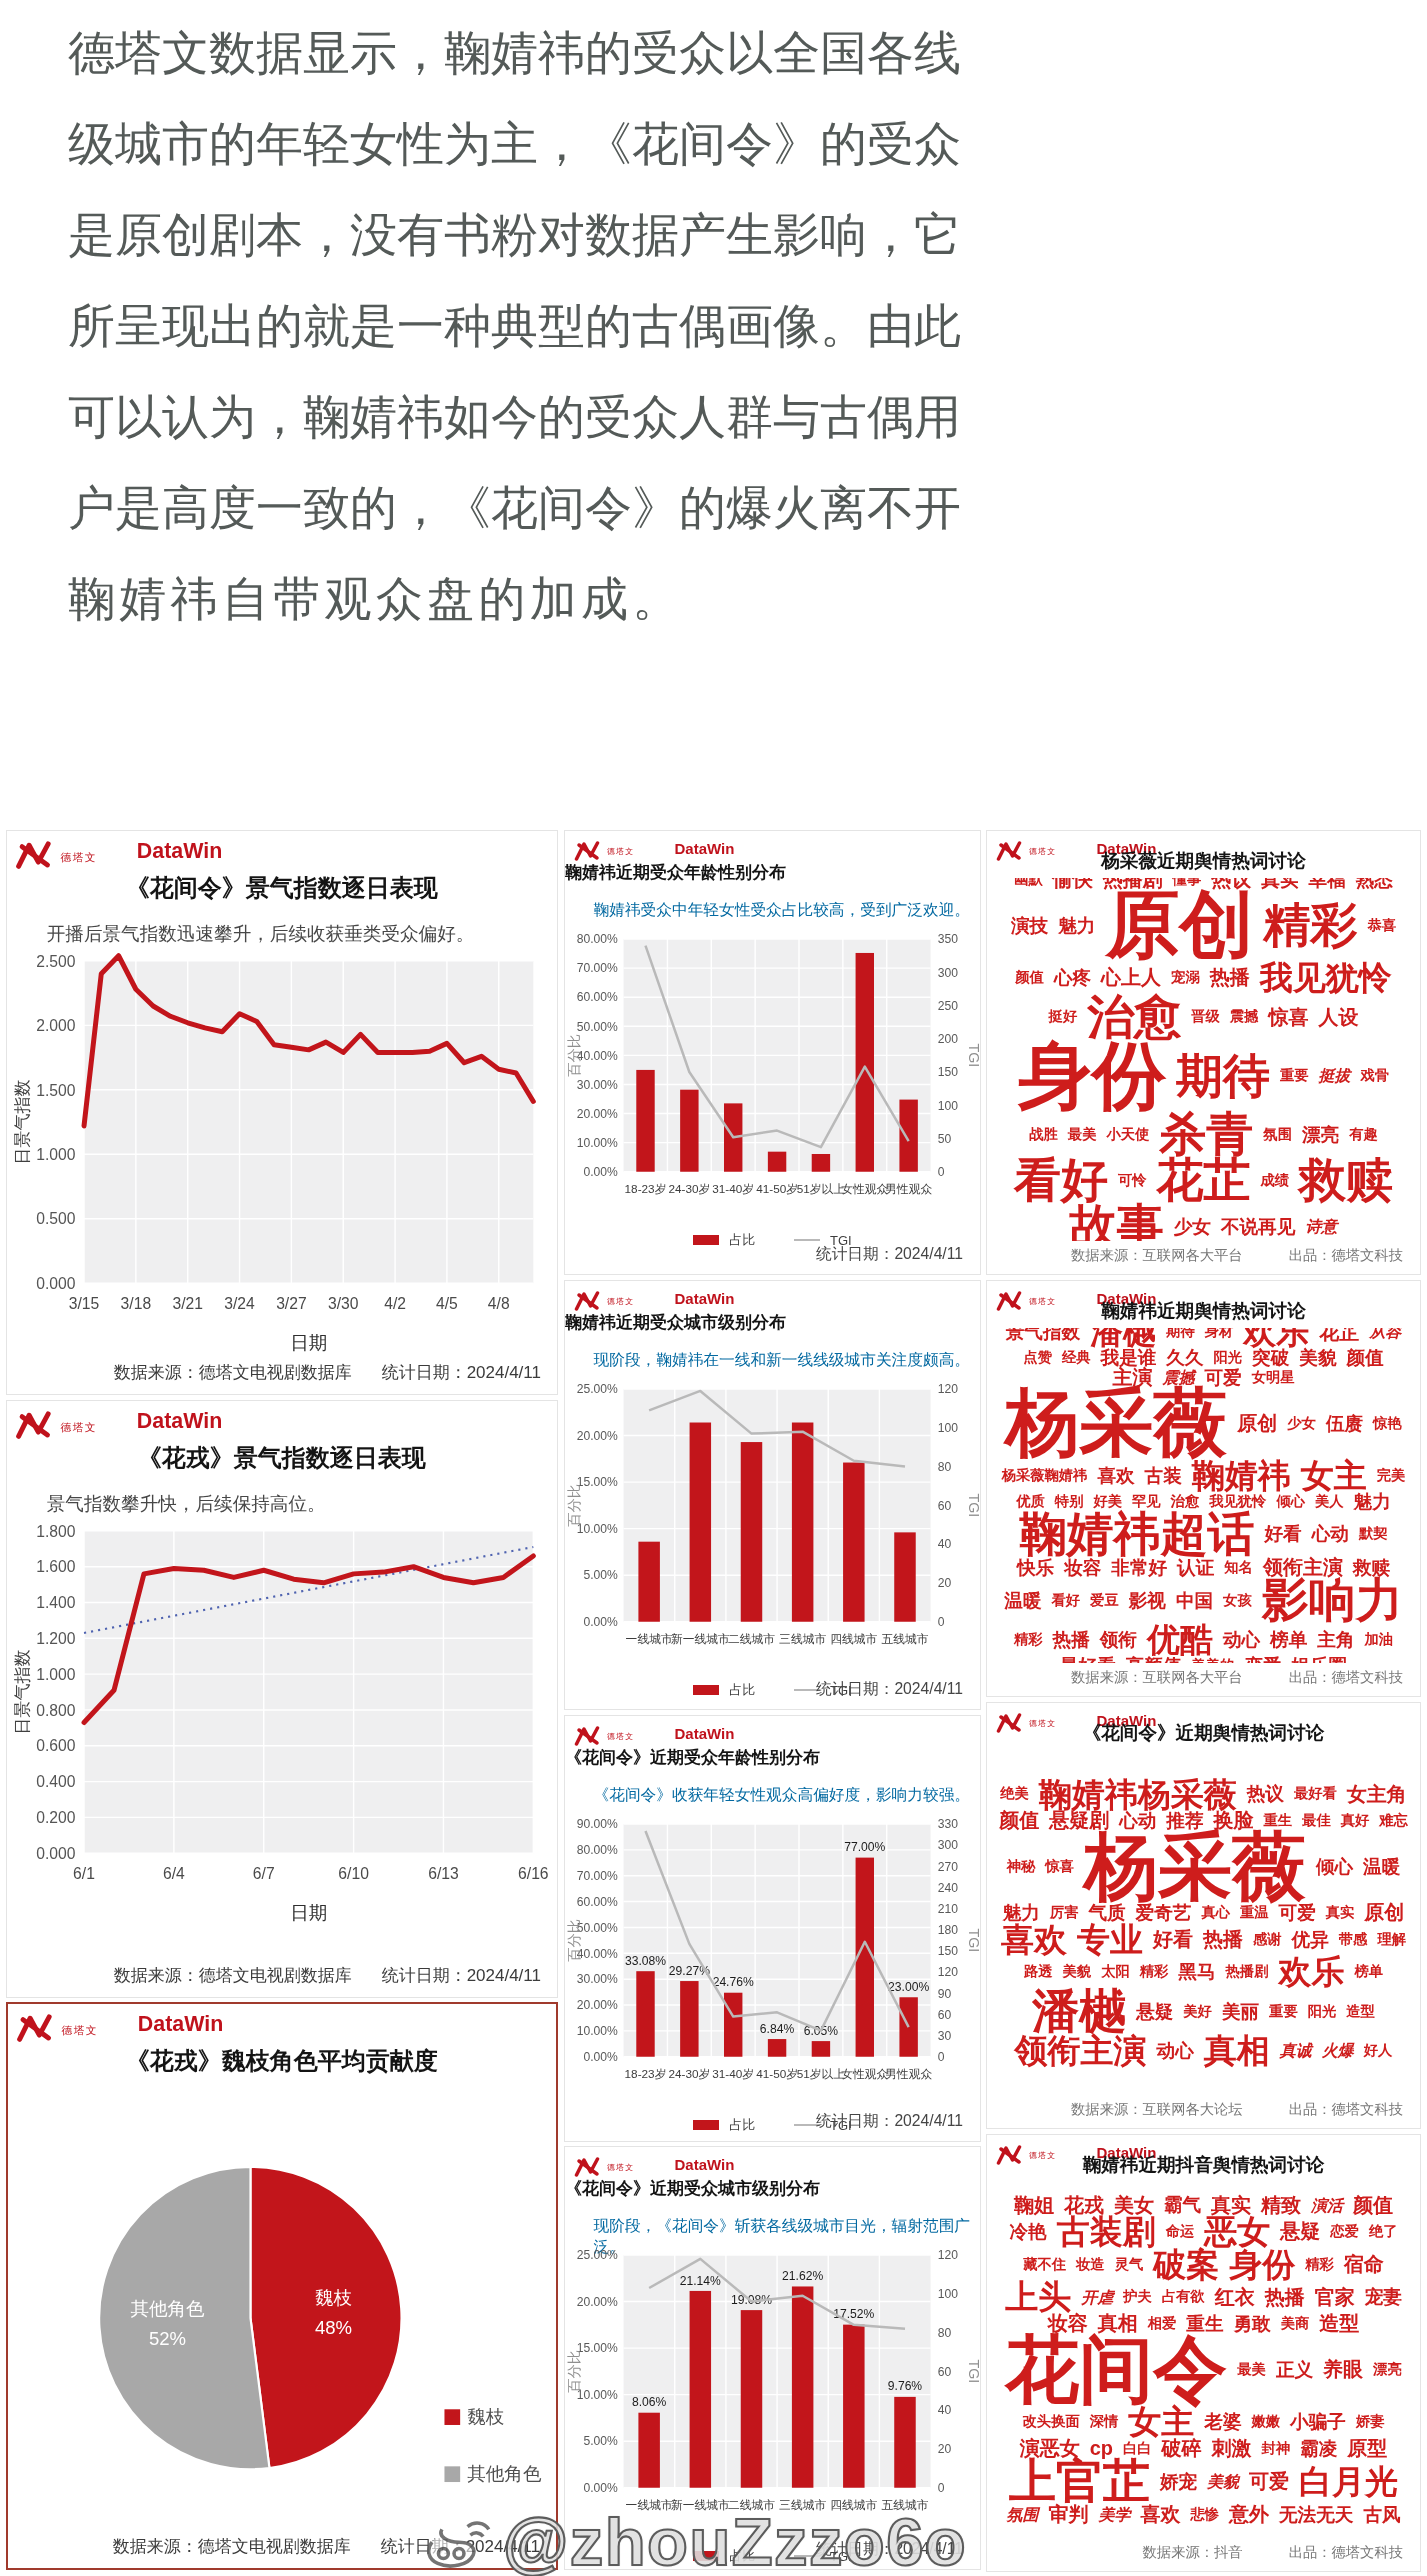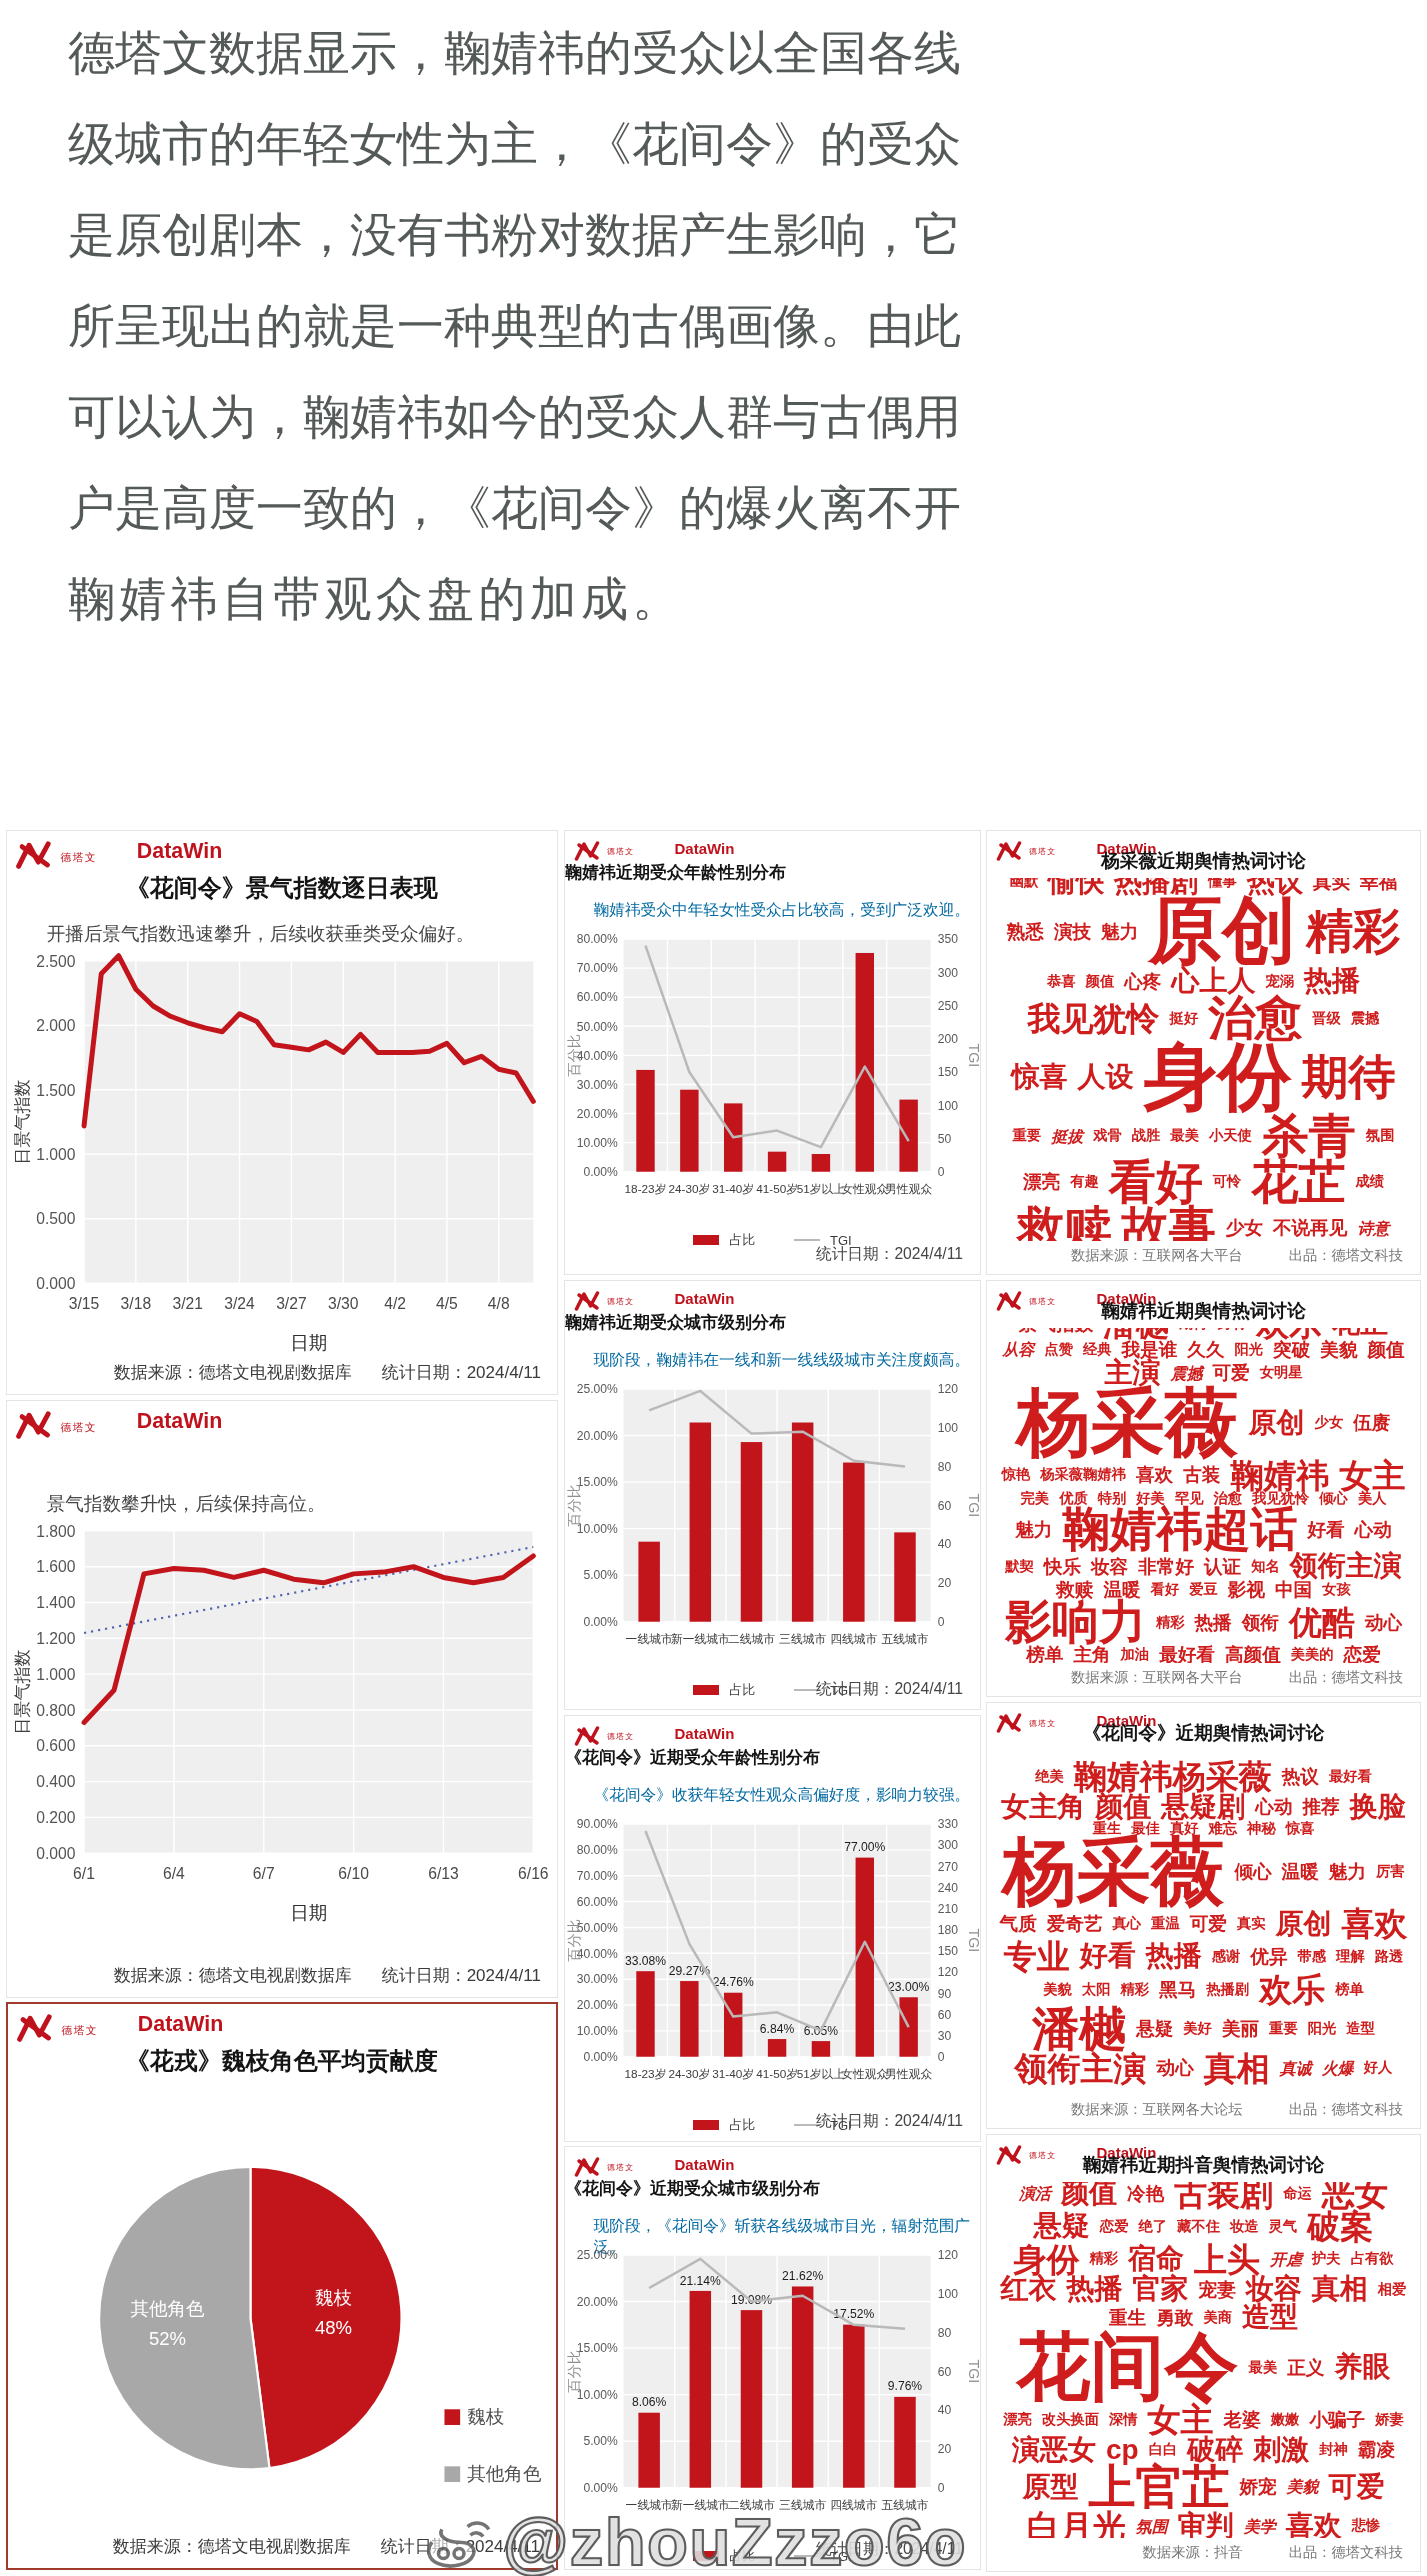--- a/index.html
+++ b/index.html
@@ -45,21 +45,21 @@
   .sw-line{width:26px;height:2.1px;background:#b9b9b9;display:inline-block;}
   .legend .gap{width:18.6px;}
   .stat{position:absolute;right:17px;bottom:8.6px;font-size:15.7px;color:#454545;}
   .src-line{position:absolute;right:15.7px;bottom:10px;font-size:17px;color:#3b3b3b;display:flex;gap:30px;}
   .cloud-foot{position:absolute;right:17px;bottom:8.6px;font-size:14.3px;color:#777;display:flex;gap:46px;}
   
   .cloud{position:absolute;left:7.1px;right:7.1px;top:47px;bottom:33px;overflow:hidden;
          display:flex;flex-wrap:wrap;justify-content:center;align-content:center;align-items:center;}
   .cloud span{color:#ce1d1c;font-weight:bold;line-height:.95;margin:0.7px 5px;white-space:nowrap;}
   .cloud .w1{font-size:16px;font-style:italic;}.cloud .w2{font-size:14.3px;}.cloud .w3{font-size:18.6px;}
-  .cloud .w4{font-size:28px;}.cloud .w5{font-size:33px;}.cloud .w6{font-size:47px;}
+  .cloud .w4{font-size:20px;}.cloud .w5{font-size:33px;}.cloud .w6{font-size:47px;}
   .cloud .w7{font-size:74px;}
   
   .watermark{position:absolute;left:422px;top:2503px;display:flex;align-items:center;gap:7.1px;z-index:5;}
   .watermark .wm-text{font-size:67px;font-weight:bold;color:rgba(255,255,255,.72);
       -webkit-text-stroke:2.1px #5c5c5c;text-shadow:0 0 2.1px rgba(80,80,80,.6);letter-spacing:1.4px;}
 </style>
 </head>
 <body>
 
 <div class="intro">
@@ -130,20 +130,21 @@
     <div class="logo">
       <svg width="41" height="31" viewBox="0 0 58 44">
         <path d="M5,36 L20,6 L33,30 L47,4" stroke="#c0121c" stroke-width="7" fill="none" stroke-linecap="round" stroke-linejoin="round"></path>
         <path d="M10,8 L46,34" stroke="#c0121c" stroke-width="7" fill="none" stroke-linecap="round"></path>
       </svg>
       <div class="txt">
         <span class="cn">德塔文</span>
         <span class="en">DataWin</span>
       </div>
     </div>
+    <div class="title-l">《花戎》景气指数逐日表现</div>
     <div class="subtitle-l">景气指数攀升快，后续保持高位。</div>
     <svg viewBox="0 0 774 560" width="552" height="400" class="plot" style="top:121px">
       <rect x="108" y="12" width="630" height="452" fill="#efeff0"></rect>
       <line x1="108" y1="464" x2="738" y2="464" stroke="#fff" stroke-width="2"></line>
       <text x="96" y="472" text-anchor="end" font-size="22" fill="#555">0.000</text>
       <line x1="108" y1="413.77777777777777" x2="738" y2="413.77777777777777" stroke="#fff" stroke-width="2"></line>
       <text x="96" y="421.77777777777777" text-anchor="end" font-size="22" fill="#555">0.200</text>
       <line x1="108" y1="363.55555555555554" x2="738" y2="363.55555555555554" stroke="#fff" stroke-width="2"></line>
       <text x="96" y="371.55555555555554" text-anchor="end" font-size="22" fill="#555">0.400</text>
       <line x1="108" y1="313.3333333333333" x2="738" y2="313.3333333333333" stroke="#fff" stroke-width="2"></line>

